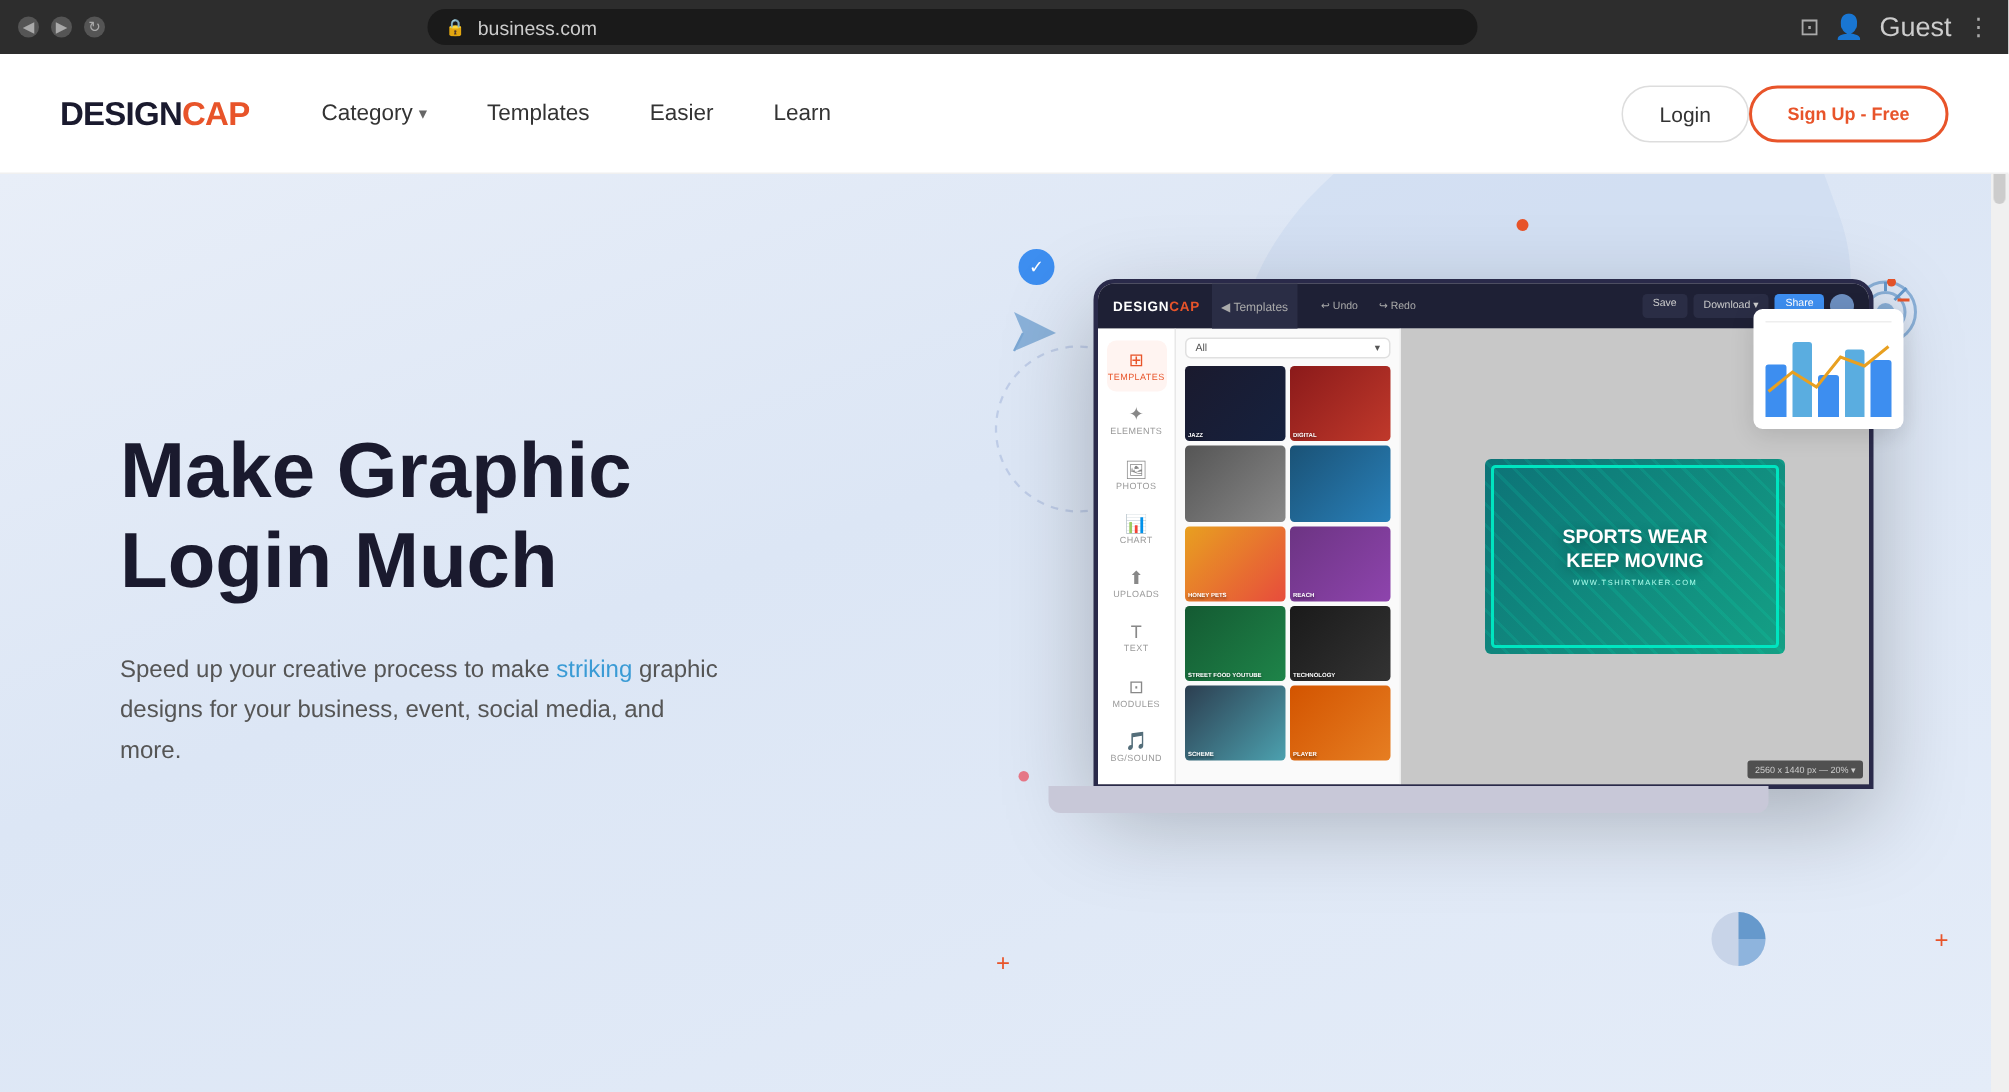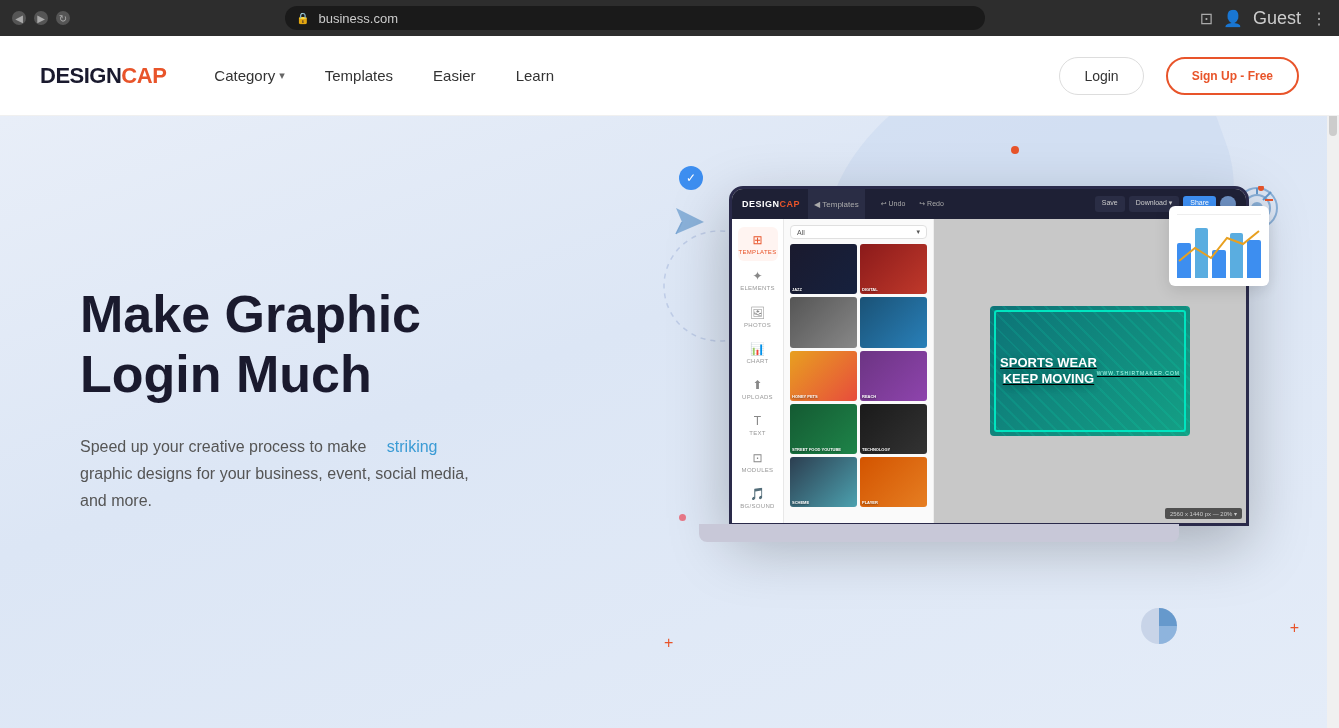--- a/index.html
+++ b/index.html
@@ -71,21 +71,21 @@
     .nav-link {
       color: #333;
       font-size: 15px;
       font-weight: 500;
       cursor: pointer;
       text-decoration: none;
       display: flex; align-items: center; gap: 4px;
     }
     .nav-link .chevron { font-size: 11px; color: #666; }
     .nav-actions {
-      display: flex; align-items: center; gap: 22px;
+      display: flex; align-items: center; gap: 0;
     }
     .btn-login {
       padding: 10px 24px;
       border: 1.5px solid #ddd;
       border-radius: 24px;
       background: #fff;
       color: #333;
       font-size: 14px;
       font-weight: 500;
       cursor: pointer;
@@ -138,21 +138,21 @@
       line-height: 1.15;
       margin-bottom: 28px;
     }
     .hero-subtitle {
       font-size: 16px;
       color: #555;
       line-height: 1.7;
       margin-bottom: 44px;
       max-width: 400px;
     }
-    .hero-subtitle span { color: #3a9bd5; font-weight: 500; margin-left: 16px; }
+    .hero-subtitle span { color: #3a9bd5; font-weight: 500; }
     .btn-cta {
       background: #e8542a;
       color: #fff;
       border: none;
       border-radius: 36px;
       padding: 20px 44px;
       font-size: 18px;
       font-weight: 600;
       cursor: pointer;
       box-shadow: 0 6px 24px rgba(232,84,42,0.35);
@@ -607,21 +607,21 @@
               </div>
               <div class="template-thumb t10">
                 <div class="template-thumb-text">PLAYER</div>
               </div>
             </div>
           </div>
 
           <div class="app-canvas">
             <div class="canvas-content">
               <div class="canvas-border"></div>
-              <div style="display:flex;flex-direction:row;align-items:center;z-index:1;text-decoration:underline;">
+              <div style="display:flex;flex-direction:column;align-items:center;z-index:1;">
                 <div class="canvas-title">
                   <span>SPORTS WEAR</span><br>
                   <span>KEEP MOVING</span>
                 </div>
                 <div class="canvas-subtitle">WWW.TSHIRTMAKER.COM</div>
               </div>
             </div>
             <div class="canvas-size-bar">2560 x 1440 px  —  20%  ▾</div>
           </div>
         </div>

